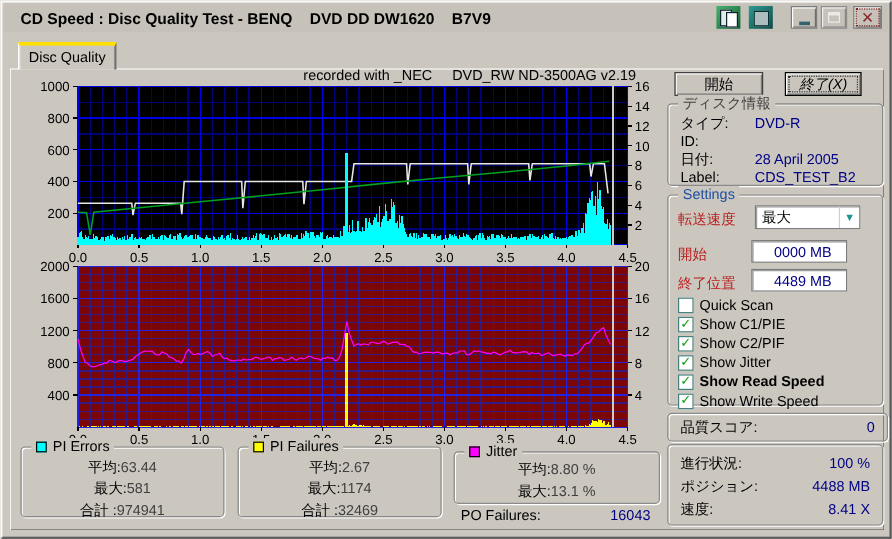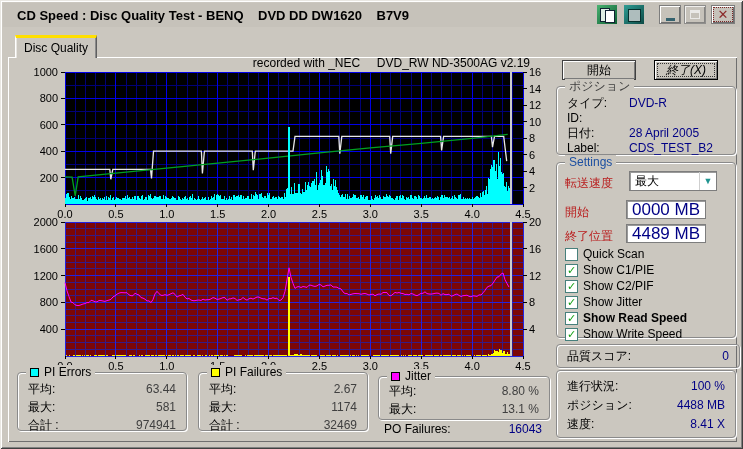--- a/index.html
+++ b/index.html
@@ -30,32 +30,32 @@
   .tabpage{position:absolute;left:8px;top:57px;width:729px;height:385px;background:#cbc7bf;
     box-shadow:inset 1px 1px #ffffff, inset -1px -1px #6f6f6f;z-index:1;}
   .annotation{position:absolute;left:210px;top:56px;width:320px;height:14px;text-align:right;
     font-size:12px;color:#000;white-space:pre;z-index:4;}
   svg.chart{position:absolute;left:10px;z-index:2;shape-rendering:crispEdges;pointer-events:none;}
   #chart-top{top:60px;}
   #chart-bottom{top:215px;}
   .grp{position:absolute;border:1px solid #8a8a8a;border-radius:4px;box-shadow:inset 1px 1px #ffffff,1px 1px 0 #ffffff;z-index:4;}
   .grp-cap{position:absolute;top:-8px;left:8px;background:#cbc7bf;padding:0 4px;font-size:12px;line-height:14px;display:flex;align-items:center;gap:5px;}
   .sw{width:9px;height:9px;border:1px solid #000;display:inline-block;}
-  .statrow{position:absolute;left:10px;right:10px;height:14px;display:flex;justify-content:space-between;font-size:12px;line-height:14px;}
+  .statrow{position:absolute;left:10px;right:10px;height:14px;display:flex;justify-content:center;font-size:12px;line-height:14px;}
   .statrow .lab{color:#000;white-space:pre;}
   .statrow .val{color:#404040;white-space:pre;}
   .porow{position:absolute;left:384px;top:422px;width:158px;height:14px;display:flex;justify-content:space-between;
     font-size:12px;color:#000;z-index:4;}
   .porow .val{color:#000085;}
   .btn{position:absolute;height:20px;background:#c9c5bd;border:1px solid #404040;
     box-shadow:inset 1px 1px #ffffff, inset -1px -1px #7a7a7a;
     font-size:12px;color:#000;display:flex;align-items:center;justify-content:center;z-index:4;}
   .btn.default{outline:1px dotted #333;outline-offset:-4px;border:1px solid #000;}
   .fld{position:absolute;background:#ffffff;border:1px solid #7d7d7d;box-shadow:inset 1px 1px #9a9a9a;
-    font-size:17px;color:#000085;display:flex;align-items:center;padding-left:5px;white-space:pre;}
+    font-size:12px;color:#000085;display:flex;align-items:center;padding-left:18px;white-space:pre;}
   .slabel{position:absolute;font-size:12px;color:#b91c1c;white-space:pre;}
   .dropdown{position:absolute;background:#ffffff;border:1px solid #7d7d7d;box-shadow:inset 1px 1px #9a9a9a;
     display:flex;align-items:center;font-size:12px;color:#000;}
   .dropdown .dval{flex:1;padding-left:5px;}
   .dropdown .darrow{width:17px;height:100%;display:flex;align-items:center;justify-content:center;
     color:#1f9490;font-size:9px;border-left:1px solid #cfcfcf;}
   .cbrow{position:absolute;left:8px;height:14px;display:flex;align-items:center;gap:5px;font-size:12px;color:#000;}
   .cb{width:13px;height:13px;background:#fff;border:1px solid #47807c;display:flex;align-items:center;justify-content:center;}
   .cb.on::after{content:'\2713';color:#13a013;font-size:11px;font-weight:bold;line-height:11px;}
   .kvrow{position:absolute;left:10px;right:10px;height:15px;display:flex;font-size:12px;line-height:15px;}
@@ -407,21 +407,21 @@
 
   <div class="porow">
     <span>PO Failures:</span>
     <span class="val">16043</span>
   </div>
 
   <div class="btn" style="left:562px;top:60px;width:74px;">開始</div>
   <div class="btn default" style="left:654px;top:60px;width:64px;font-style:italic;">終了(X)</div>
 
   <div class="grp" style="left:556px;top:86px;width:180px;height:69px;">
-    <div class="grp-cap" style="color:#3f3f3f;">ポジション</div>
+    <div class="grp-cap" style="color:#3f3f3f;">ディスク情報</div>
     <div class="kvrow" style="top:9px;">
         <span class="lab">タイプ:</span>
         <span class="val">DVD-R</span>
       </div>
     <div class="kvrow" style="top:24px;">
         <span class="lab">ID:</span>
         <span class="val"></span>
       </div>
     <div class="kvrow" style="top:39px;">
         <span class="lab">日付:</span>

